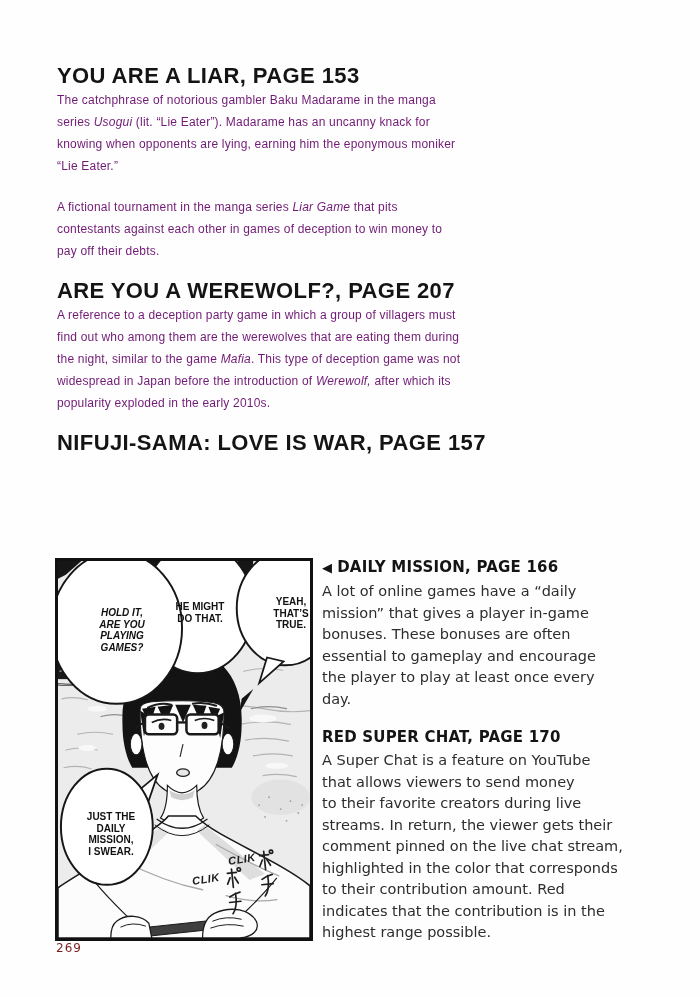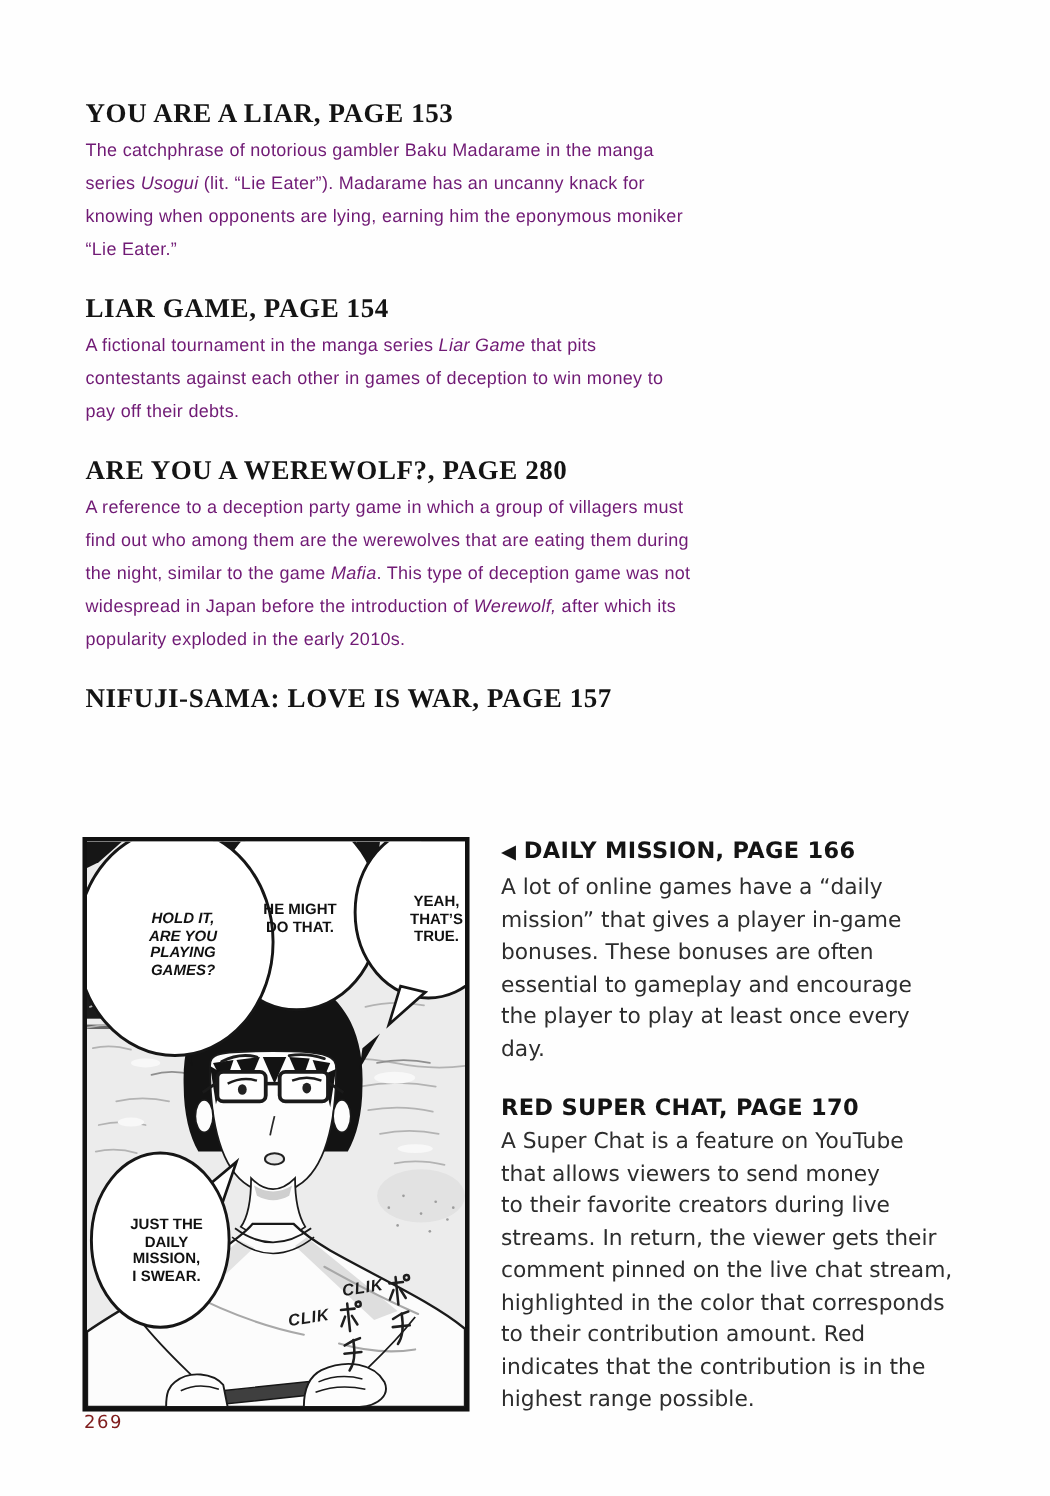--- a/index.html
+++ b/index.html
@@ -6,22 +6,22 @@
   body{
     width:700px;height:997px;background:#ffffff;position:relative;
     font-family:"Liberation Sans",sans-serif;color:#2d2d2d;overflow:hidden;
   }
   .page{position:absolute;inset:0;background:#fefefe;}
 
   
   .main-col{position:absolute;left:57px;top:66px;width:598px;}
   .entry{margin:0;}
   .entry-heading{
-    font-size:18px;line-height:19px;font-weight:bold;color:#141414;
-    letter-spacing:.4px;margin:0 0 4px 0;font-family:Liberation Serif, serif;
+    font-size:22px;line-height:19px;font-weight:bold;color:#141414;
+    letter-spacing:.4px;margin:0 0 4px 0;font-family:Liberation Sans, sans-serif;
   }
   .entry-body{
     font-size:12px;line-height:22px;letter-spacing:.2px;color:#701a75;
     margin:0 0 19px 0;white-space:pre-line;
   }
   .it{font-style:italic;}
 
   
   .bottom-row{position:absolute;left:55px;top:557px;width:645px;height:440px;}
 
@@ -36,21 +36,21 @@
     font-family:"Liberation Sans",sans-serif;font-weight:bold;
     font-size:10px;line-height:11.5px;letter-spacing:0;
   }
   .bubble-text.italic{font-style:italic;}
   .sfx-clik{
     position:absolute;color:#1c1c1c;font-family:"Liberation Sans",sans-serif;
     font-weight:bold;font-style:italic;font-size:11px;transform:rotate(-9deg);
     letter-spacing:.5px;
   }
 
-  .right-col{position:absolute;left:267px;top:1px;width:352px;font-family:"DejaVu Sans",sans-serif;margin-left:12px;}
+  .right-col{position:absolute;left:267px;top:1px;width:352px;font-family:"DejaVu Sans",sans-serif;}
   .right-heading{
     font-size:15px;line-height:18px;font-weight:bold;color:#141414;
     margin:0 0 4px 0;letter-spacing:.2px;font-family:"DejaVu Sans",sans-serif;
   }
   .panel-marker{font-size:13px;margin-right:5px;}
   .right-body{
     font-size:14.5px;line-height:21.5px;color:#2d2d2d;margin:0 0 18px 0;
     white-space:pre-line;letter-spacing:0;
   }
 
@@ -66,27 +66,26 @@
 
   <section class="main-col">
     <article class="entry">
       <h2 class="entry-heading">YOU ARE A LIAR, PAGE 153</h2>
       <p class="entry-body"><span>The catchphrase of notorious gambler Baku Madarame in the manga
 series </span><span class="it">Usogui</span><span> (lit. “Lie Eater”). Madarame has an uncanny knack for
 knowing when opponents are lying, earning him the eponymous moniker
 “Lie Eater.”</span></p>
     </article>
     <article class="entry">
-      <h2 class="entry-heading">LIAR GAME, PAGE 154</h2>
       <p class="entry-body"><span>A fictional tournament in the manga series </span><span class="it">Liar Game</span><span> that pits
 contestants against each other in games of deception to win money to
 pay off their debts.</span></p>
     </article>
     <article class="entry">
-      <h2 class="entry-heading">ARE YOU A WEREWOLF?, PAGE 280</h2>
+      <h2 class="entry-heading">ARE YOU A WEREWOLF?, PAGE 207</h2>
       <p class="entry-body"><span>A reference to a deception party game in which a group of villagers must
 find out who among them are the werewolves that are eating them during
 the night, similar to the game </span><span class="it">Mafia</span><span>. This type of deception game was not
 widespread in Japan before the introduction of </span><span class="it">Werewolf,</span><span> after which its
 popularity exploded in the early 2010s.</span></p>
     </article>
     <article class="entry">
       <h2 class="entry-heading">NIFUJI-SAMA: LOVE IS WAR, PAGE 157</h2>
     </article>
   </section>

